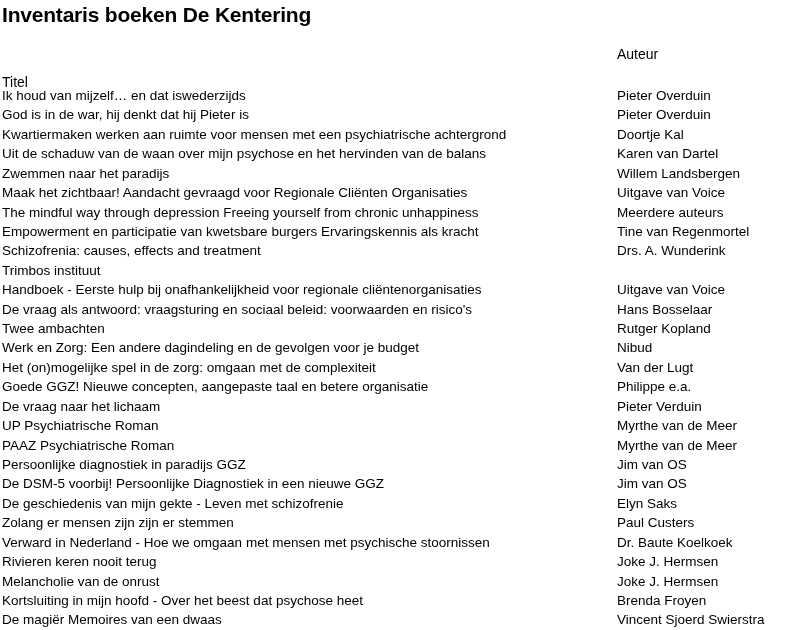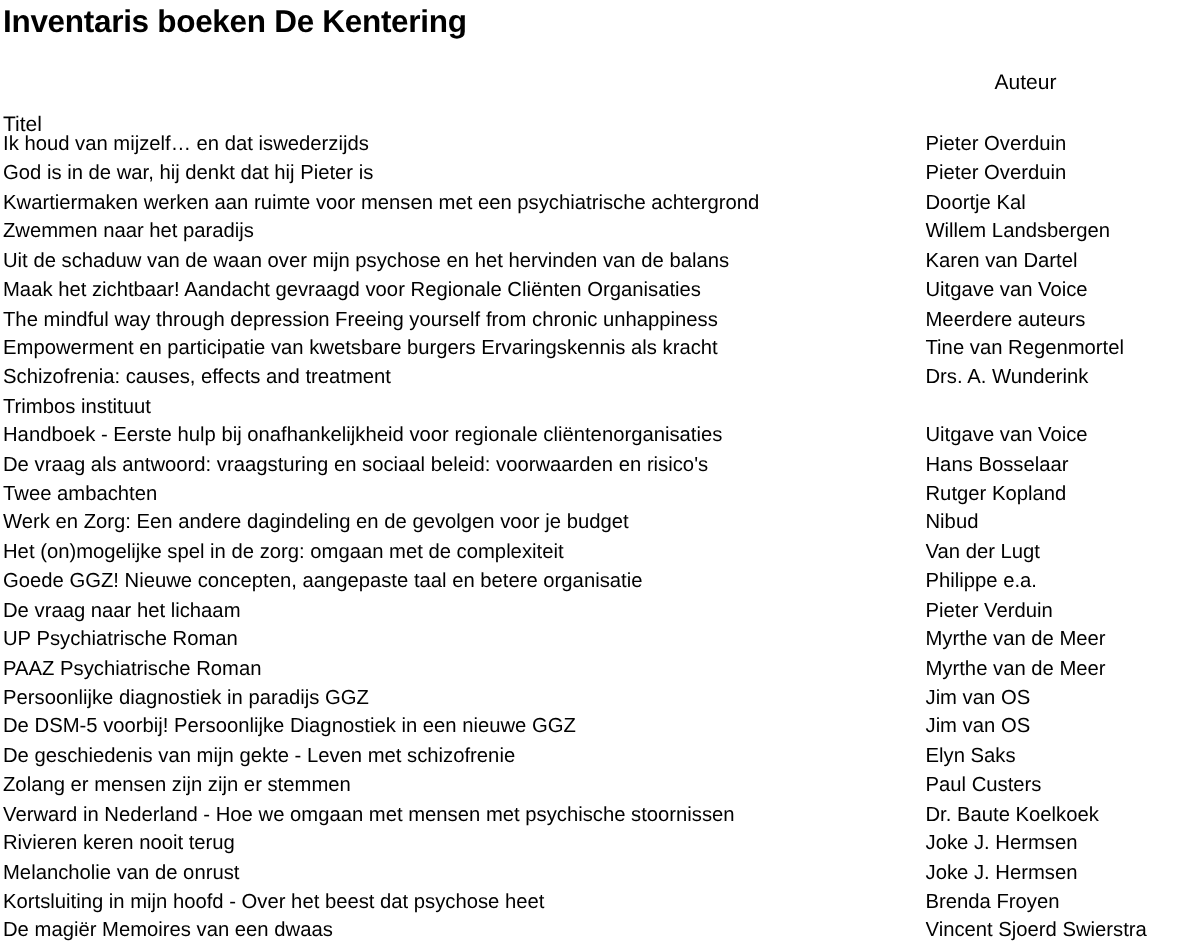--- a/index.html
+++ b/index.html
@@ -24,21 +24,21 @@
   .col-headers {
     position: absolute;
     left: 2px;
     top: 46px;
     width: 783px;
     display: flex;
     font-size: 14px;
     white-space: nowrap;
   }
   .col-titel { width: 615px; flex: 0 0 615px; margin-top: 28px; }
-  .col-auteur { flex: 1; margin-left: 46px; }
+  .col-auteur { flex: 1; }
   .rows {
     position: absolute;
     left: 2px;
     top: 86px;
     width: 783px;
   }
   .row {
     display: flex;
     line-height: 19.43px;
     height: 19.43px;
@@ -68,30 +68,30 @@
     <div class="cell-titel">God is in de war, hij denkt dat hij Pieter is</div>
     <div class="cell-auteur">Pieter Overduin</div>
   </div>
 
   <div class="row">
     <div class="cell-titel">Kwartiermaken werken aan ruimte voor mensen met een psychiatrische achtergrond</div>
     <div class="cell-auteur">Doortje Kal</div>
   </div>
 
   <div class="row">
+    <div class="cell-titel">Uit de schaduw van de waan over mijn psychose en het hervinden van de balans</div>
+    <div class="cell-auteur">Karen van Dartel</div>
+  </div>
+
+  <div class="row">
     <div class="cell-titel">Zwemmen naar het paradijs</div>
     <div class="cell-auteur">Willem Landsbergen</div>
   </div>
 
   <div class="row">
-    <div class="cell-titel">Uit de schaduw van de waan over mijn psychose en het hervinden van de balans</div>
-    <div class="cell-auteur">Karen van Dartel</div>
-  </div>
-
-  <div class="row">
     <div class="cell-titel">Maak het zichtbaar! Aandacht gevraagd voor Regionale Cliënten Organisaties</div>
     <div class="cell-auteur">Uitgave van Voice</div>
   </div>
 
   <div class="row">
     <div class="cell-titel">The mindful way through depression Freeing yourself from chronic unhappiness</div>
     <div class="cell-auteur">Meerdere auteurs</div>
   </div>
 
   <div class="row">

